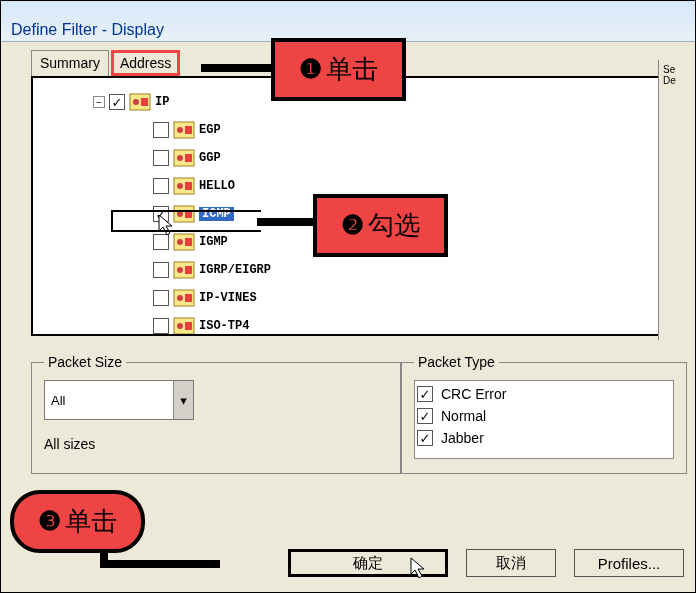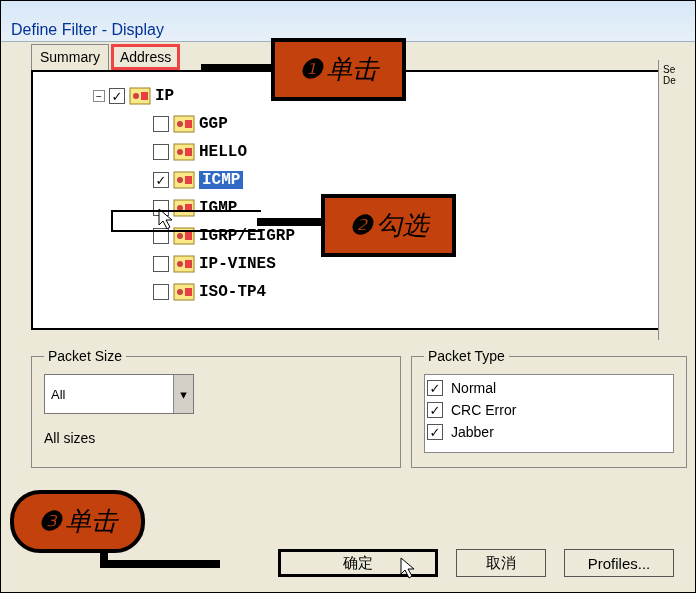--- a/index.html
+++ b/index.html
@@ -20,21 +20,21 @@
 }
 .titlebar {
   height: 30px;
   background: linear-gradient(to bottom, #d6e8f8, #e8f0f8);
   border-bottom: 1px solid #a0b0c0;
   padding: 20px 10px;
   font-size: 16px;
   color: #003399;
 }
 .content {
-  padding: 2px 8px 8px 30px;
+  padding: 8px 8px 8px 30px;
   position: relative;
 }
 .tabs {
   display: flex;
   gap: 2px;
   margin-bottom: 0;
   position: relative;
 }
 .tab {
   padding: 4px 8px;
@@ -96,38 +96,37 @@
 }
 .proto-icon {
   width: 22px;
   height: 18px;
   display: inline-block;
   margin-right: 4px;
 }
 .proto-icon svg { width: 100%; height: 100%; }
 .node-label {
   font-family: "Courier New", monospace;
-  font-size: 16px;
+  font-size: 12px;
   font-weight: bold;
   text-align: right;
 }
 .node-label.selected {
   background: #316ac5;
   color: #fff;
   padding: 0 3px;
 }
 .cursor-svg {
   position: absolute;
   width: 18px;
   height: 24px;
   pointer-events: none;
 }
 .bottom-row {
   display: flex;
-  gap: 10px;
   margin-top: 18px;
 }
 fieldset {
   border: 1px solid #888;
   padding: 10px 12px 14px 12px;
   background: #ece9d8;
 }
 legend {
   padding: 0 4px;
   font-size: 14px;
@@ -172,48 +171,47 @@
 .listbox-item {
   display: flex;
   align-items: center;
   height: 22px;
   gap: 4px;
   font-size: 14px;
 }
 .button-row {
   position: absolute;
   bottom: 16px;
-  right: 22px;
+  right: 12px;
   display: flex;
   gap: 18px;
 }
 .btn {
   min-width: 90px;
   height: 28px;
   border: 1px solid #555;
   background: #ece9d8;
   display: flex;
   align-items: center;
   justify-content: center;
   font-size: 15px;
   position: relative;
 }
 .btn.ok-highlight {
   border: 3px solid #000;
   min-width: 160px;
 }
 .callout {
   position: absolute;
-  background: #c2410c;
+  background: #ef4444;
   border: 4px solid #000;
   padding: 10px 24px;
   font-size: 26px;
   z-index: 20;
   white-space: nowrap;
-  font-style: italic;
 }
 .callout .num {
   font-weight: bold;
   margin-right: 4px;
 }
 .connector {
   position: absolute;
   background: #000;
   z-index: 15;
 }
@@ -273,20 +271,29 @@
       </div>
 
       <div id="tree-children">
           <div class="tree-node tree-child">
             <span class="checkbox"></span>
             <span class="proto-icon"><svg viewBox="0 0 22 18">
                 <rect x="1" y="1" width="20" height="16" fill="#f8e888" stroke="#a08020"></rect>
                 <circle cx="7" cy="9" r="3" fill="#d04040"></circle>
                 <rect x="12" y="5" width="7" height="8" fill="#e84040"></rect>
               </svg></span>
+            <span class="node-label">EGP</span>
+          </div>
+          <div class="tree-node tree-child">
+            <span class="checkbox"></span>
+            <span class="proto-icon"><svg viewBox="0 0 22 18">
+                <rect x="1" y="1" width="20" height="16" fill="#f8e888" stroke="#a08020"></rect>
+                <circle cx="7" cy="9" r="3" fill="#d04040"></circle>
+                <rect x="12" y="5" width="7" height="8" fill="#e84040"></rect>
+              </svg></span>
             <span class="node-label">GGP</span>
           </div>
           <div class="tree-node tree-child">
             <span class="checkbox"></span>
             <span class="proto-icon"><svg viewBox="0 0 22 18">
                 <rect x="1" y="1" width="20" height="16" fill="#f8e888" stroke="#a08020"></rect>
                 <circle cx="7" cy="9" r="3" fill="#d04040"></circle>
                 <rect x="12" y="5" width="7" height="8" fill="#e84040"></rect>
               </svg></span>
             <span class="node-label">HELLO</span>
@@ -338,21 +345,21 @@
           </div>
         </div>
 
       <div class="cursor-svg" style="left:124px; top:135px;">
         <svg viewBox="0 0 18 24">
             <path d="M2 2 L2 18 L6 14 L10 22 L13 20 L9 13 L15 13 Z" fill="#fff" stroke="#000" stroke-width="1"></path>
           </svg>
       </div>
     </div>
 
-    <div class="callout" style="left:320px; top:152px;">
+    <div class="callout" style="left:312px; top:152px;">
       <span class="num">❷</span><span>勾选</span>
     </div>
     <div class="connector" style="left:256px; top:176px; width:64px; height:8px;"></div>
     <div class="connector" style="left:110px; top:168px; width:150px; height:4px; background:#000; border:2px solid #000; height:22px; background:transparent; border-right:none;"></div>
 
     <div class="bottom-row">
       <fieldset class="packet-size-fs">
         <legend>Packet Size</legend>
         <div class="combo">
           <span class="combo-text">All</span>
@@ -360,25 +367,25 @@
         </div>
         <div class="small-note">All sizes</div>
       </fieldset>
 
       <fieldset class="packet-type-fs">
         <legend>Packet Type</legend>
         <div class="listbox">
           <div id="pt-items">
               <div class="listbox-item">
                 <span class="checkbox checked"></span>
-                <span>Normal</span>
+                <span>CRC Error</span>
               </div>
               <div class="listbox-item">
                 <span class="checkbox checked"></span>
-                <span>CRC Error</span>
+                <span>Normal</span>
               </div>
               <div class="listbox-item">
                 <span class="checkbox checked"></span>
                 <span>Jabber</span>
               </div>
             </div>
         </div>
       </fieldset>
     </div>
 

